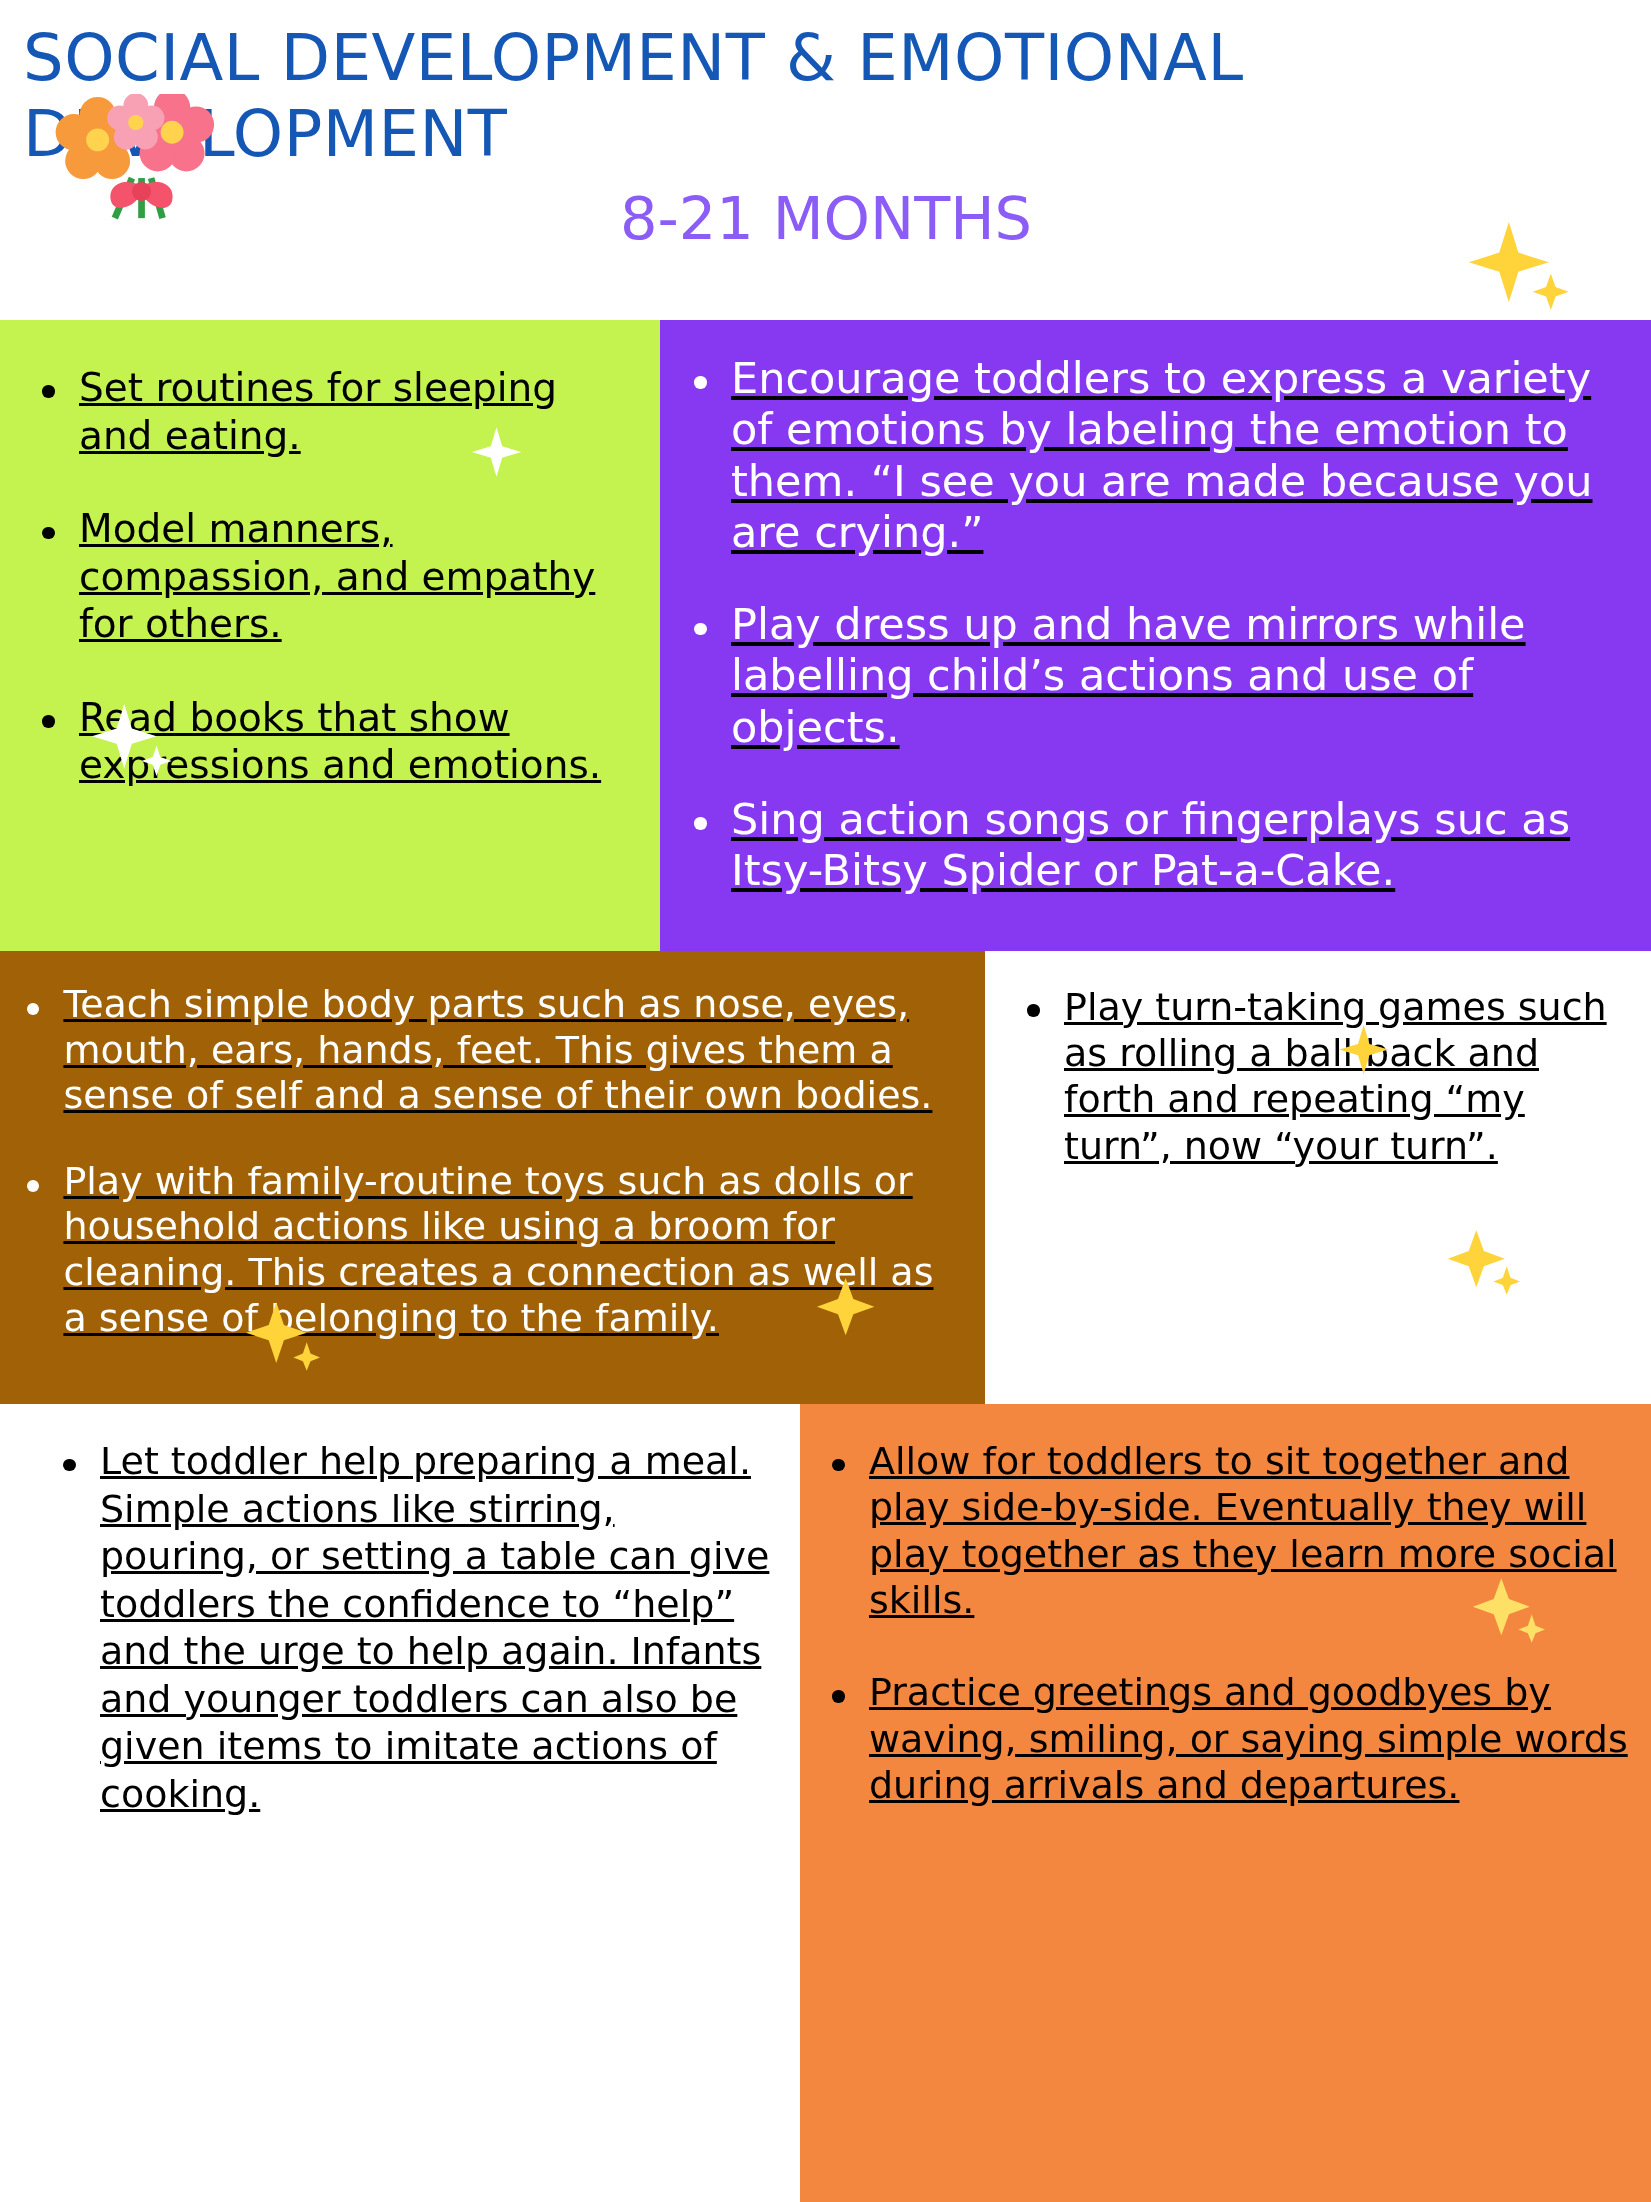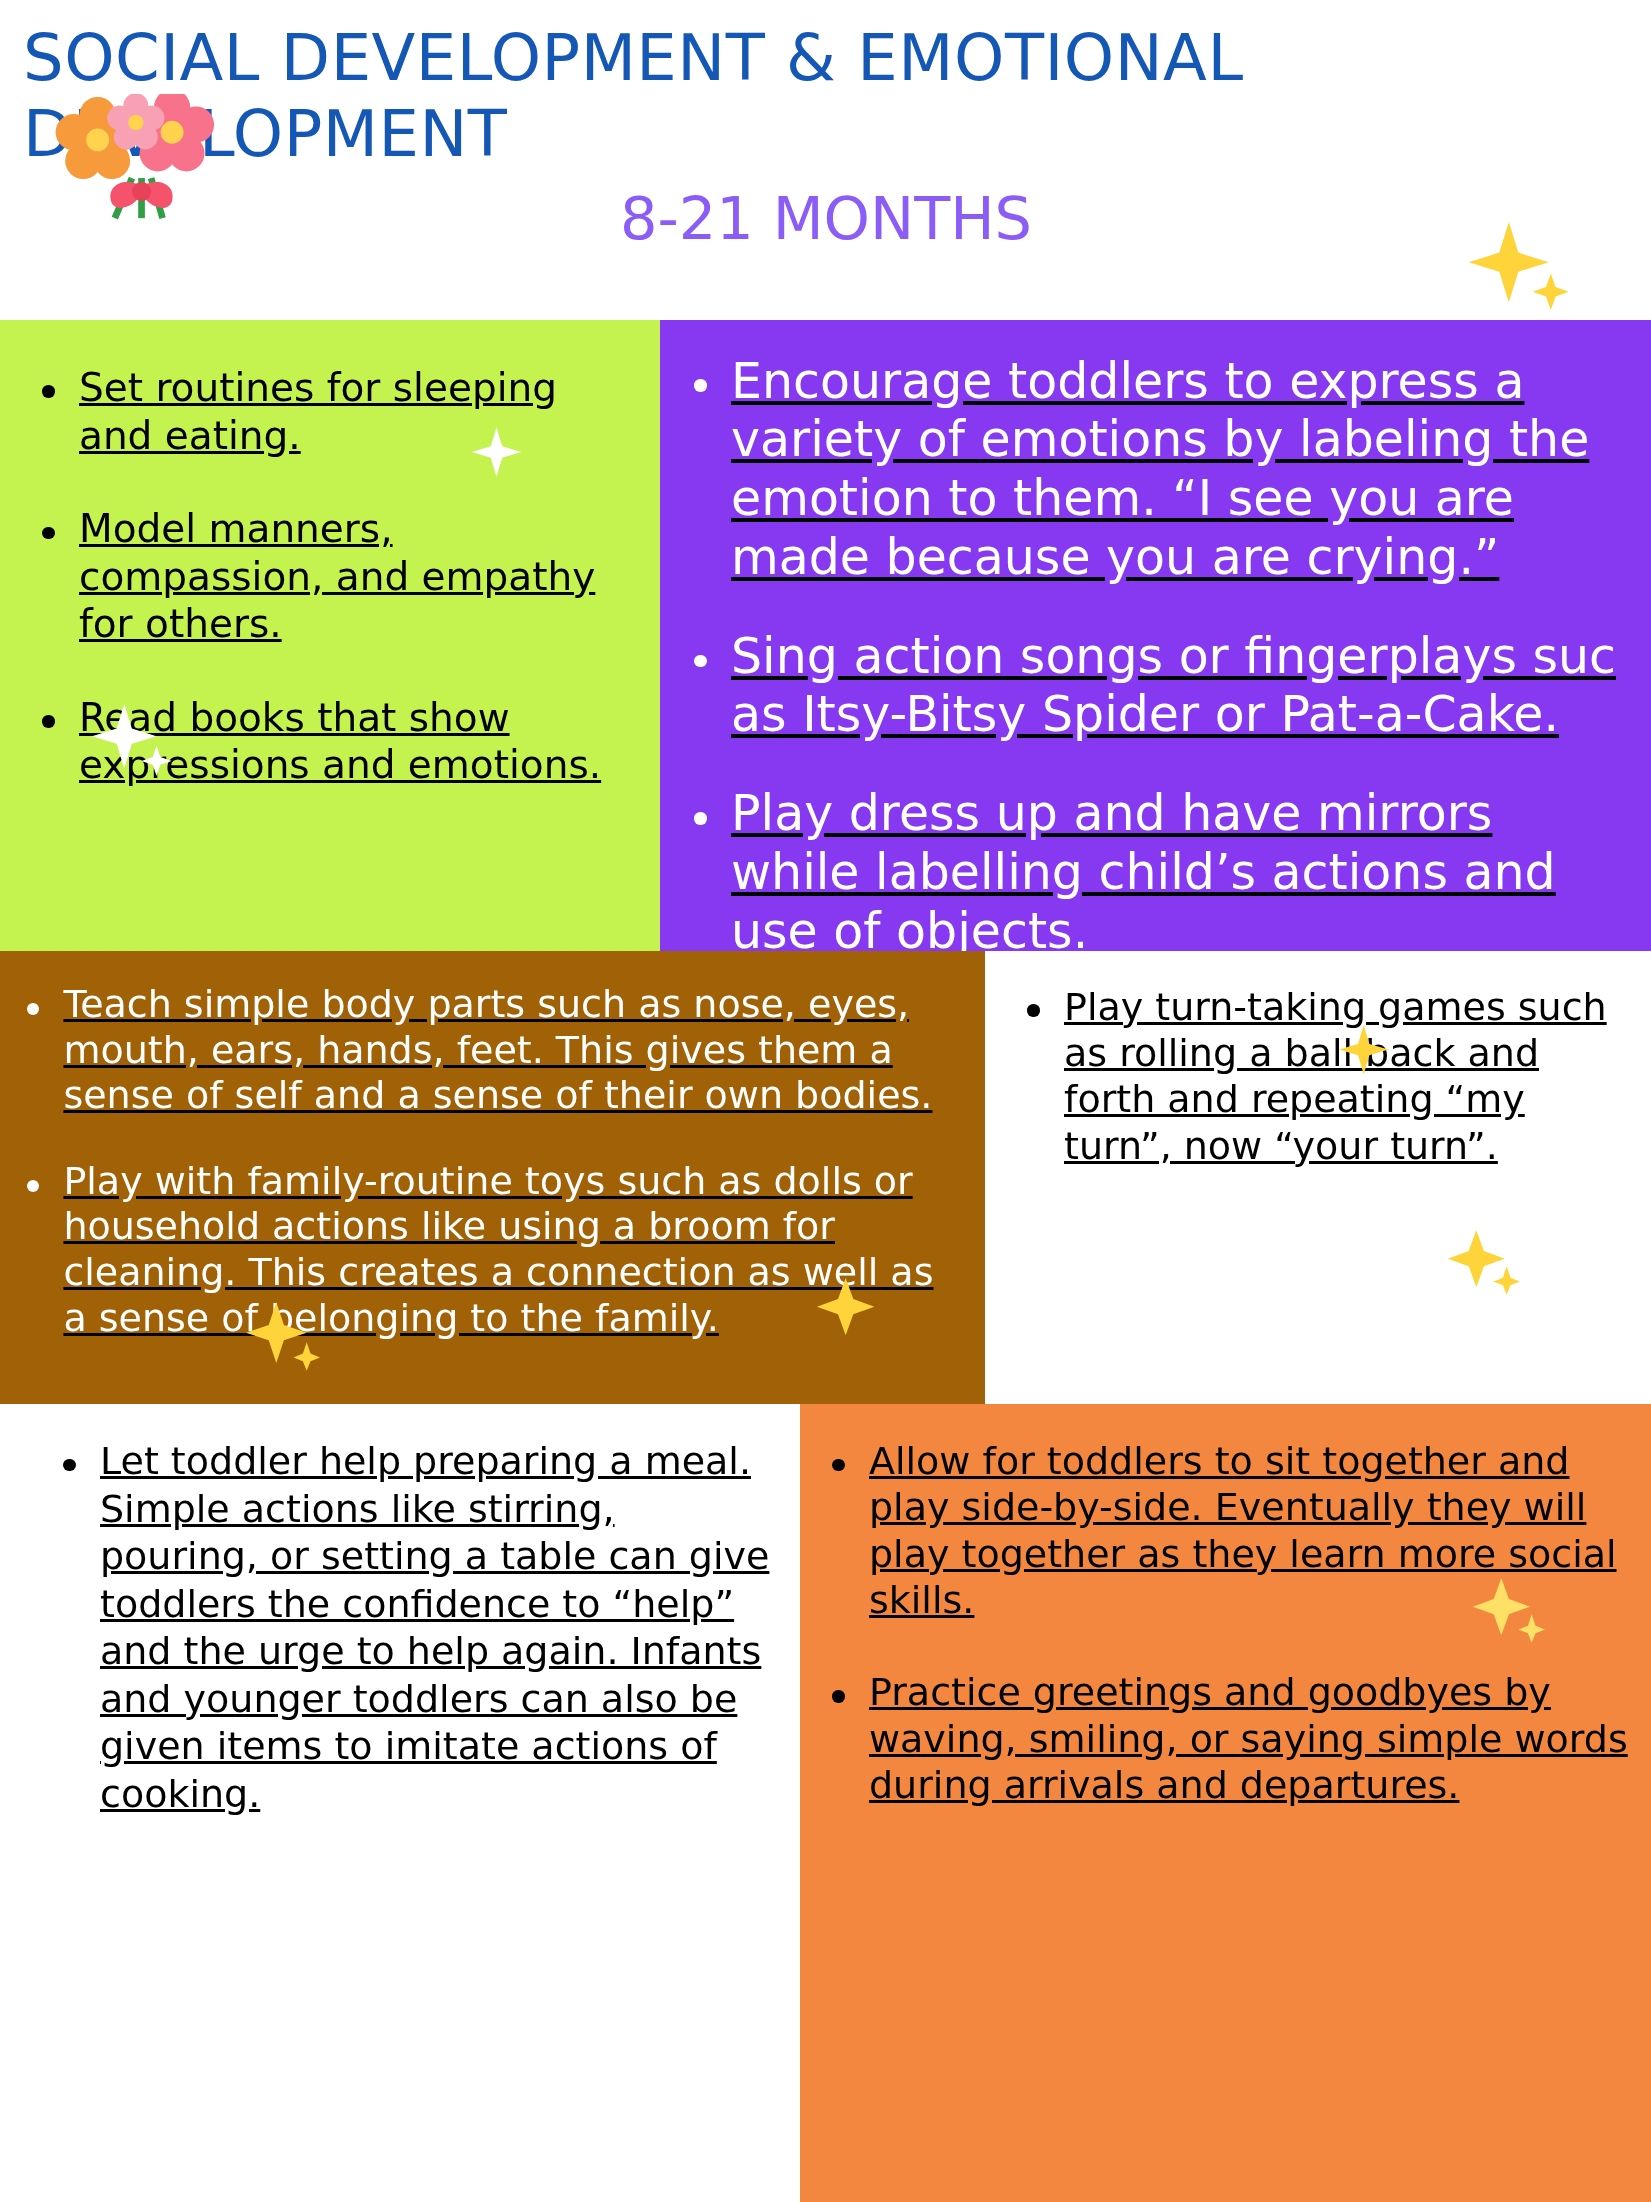--- a/index.html
+++ b/index.html
@@ -116,21 +116,21 @@
     line-height: 1.22;
   }
   .cell-a li { margin-bottom: 46px; }
 
   
   .cell-b {
     background: #8639f0;
     flex: 1 1 auto;
     color: #ffffff;
     padding: 32.5px 21px 23px 21px;
-    font-size: 49px;
+    font-size: 43px;
     line-height: 1.2;
   }
   .cell-b li { margin-bottom: 40px; }
 
   
   .cell-c {
     background: #a16207;
     width: 985px;
     flex: 0 0 985px;
     color: #ffffff;
@@ -237,22 +237,22 @@
         <path d="M30 2 L36 22 L56 28 L36 34 L30 54 L24 34 L4 28 L24 22 Z" fill="#ffffff"></path>
       </svg>
       <svg class="sparkle" style="left:86px; top:382px; width:86px; height:76px;" viewBox="0 0 90 80">
         <path d="M40 2 L48 28 L74 36 L48 44 L40 70 L32 44 L6 36 L32 28 Z" fill="#ffffff"></path>
         <path d="M74 46 L78 58 L90 62 L78 66 L74 78 L70 66 L58 62 L70 58 Z" fill="#ffffff"></path>
       </svg>
     </div>
     <div class="cell cell-b">
       <ul>
         <li>Encourage toddlers to express a variety of emotions by labeling the emotion to them. “I see you are made because you are crying.”</li>
+        <li>Play dress up and have mirrors while labelling child’s actions and use of objects.</li>
         <li>Sing action songs or fingerplays suc as Itsy-Bitsy Spider or Pat-a-Cake.</li>
-        <li>Play dress up and have mirrors while labelling child’s actions and use of objects.</li>
       </ul>
     </div>
   </div>
 
   <div class="row row2">
     <div class="cell cell-c">
       <ul>
         <li>Teach simple body parts such as nose, eyes, mouth, ears, hands, feet. This gives them a sense of self and a sense of their own bodies.</li>
         <li>Play with family-routine toys such as dolls or household actions like using a broom for cleaning. This creates a connection as well as a sense of belonging to the family.</li>
       </ul>

